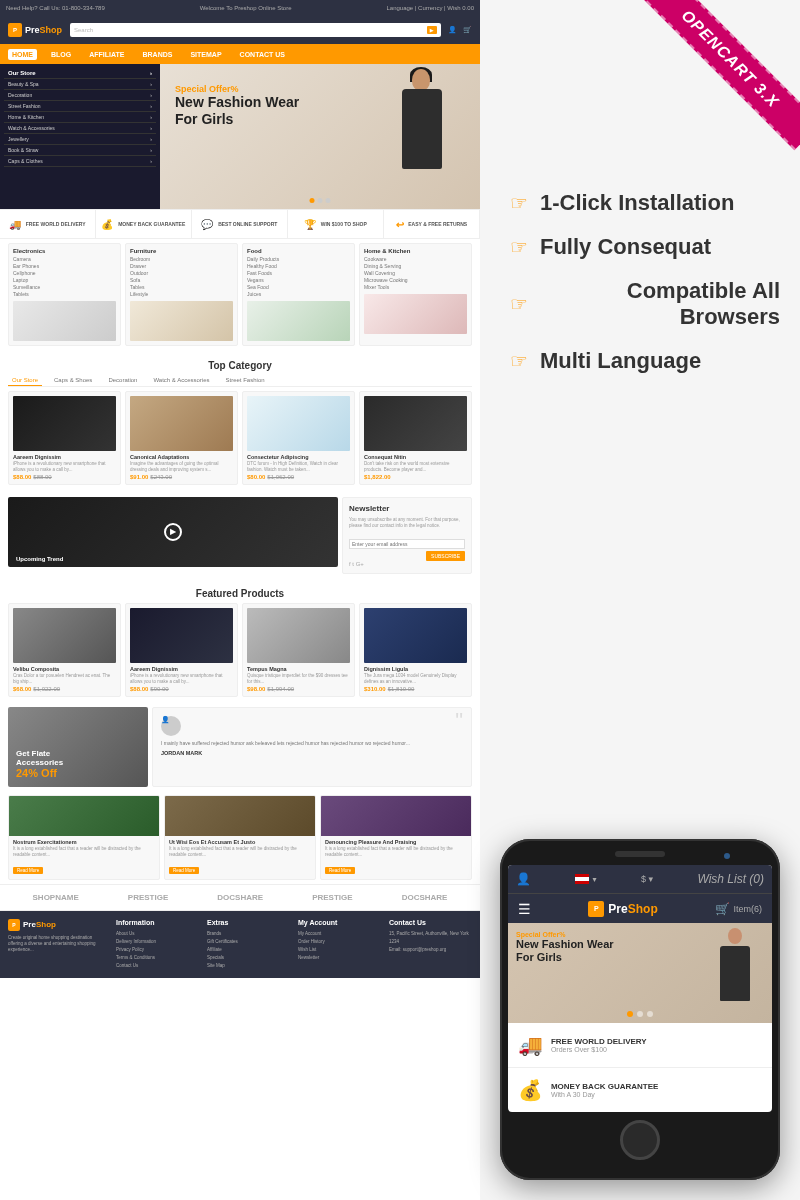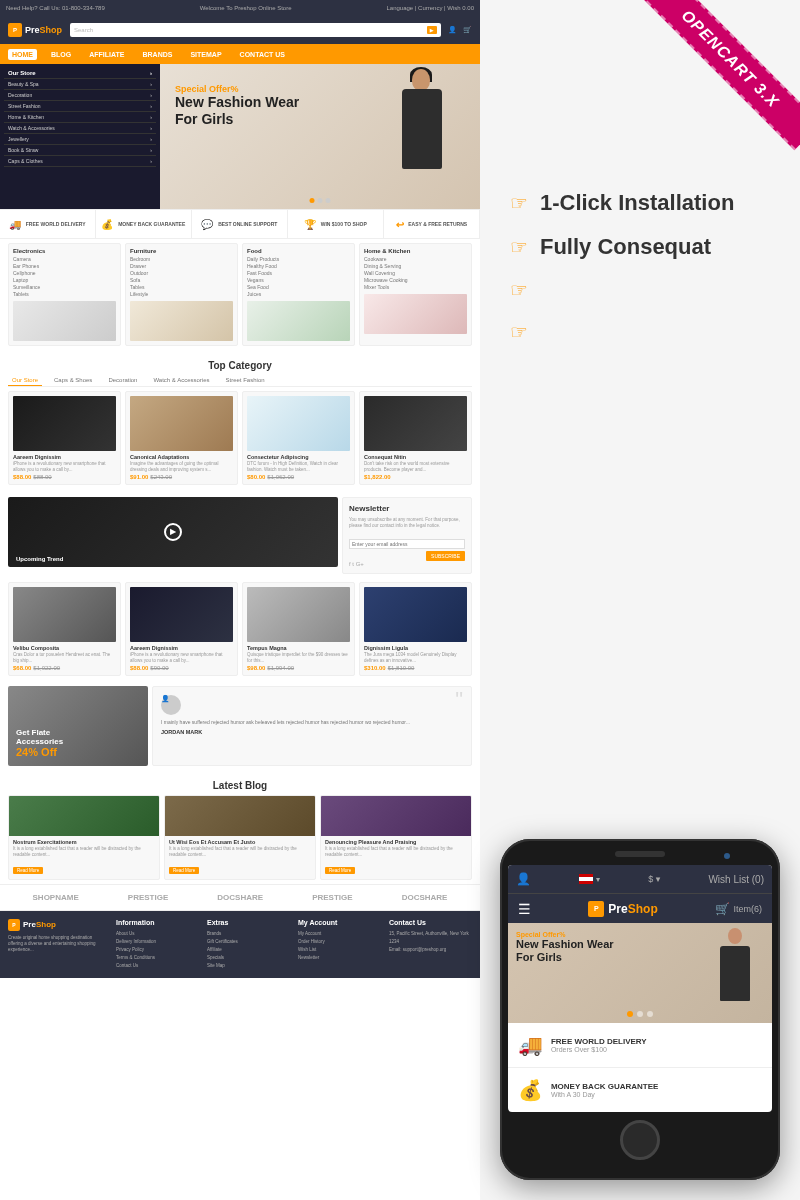--- a/index.html
+++ b/index.html
@@ -703,21 +703,22 @@
       width: 14px;
       height: 10px;
       background: linear-gradient(to bottom, #cc0000 0%, #cc0000 33%, #fff 33%, #fff 66%, #cc0000 66%);
     }
     .phone-dollar {
       color: #aaa;
       font-size: 9px;
     }
     .phone-wishlist {
       color: #aaa;
-      font-size: 10px;
+      font-size: 12px;
+      font-style: italic;
     }
 
     .phone-nav-bar {
       background: #2d3142;
       height: 30px;
       display: flex;
       align-items: center;
       justify-content: space-between;
       padding: 0 10px;
       border-top: 1px solid #444;
@@ -1077,20 +1078,21 @@
     <div class="newsletter-block">
       <div class="newsletter-title">Newsletter</div>
       <div class="newsletter-text">You may unsubscribe at any moment. For that purpose, please find our contact info in the legal notice.</div>
       <input class="newsletter-input" type="email" placeholder="Enter your email address" style="">
       <button class="newsletter-btn">SUBSCRIBE</button>
       <div style="clear:both;margin-top:4px;font-size:6px;color:#aaa;">f  t  G+</div>
     </div>
   </div>
 
   <div class="featured-section">
+    <div class="section-title">Featured Products</div>
     <div class="featured-grid">
       <div class="product-card">
         <div class="product-img camera"></div>
         <div class="product-name">Velibu Composita</div>
         <div class="product-desc">Cras Dolor a tur posuelen Hendreet ac enat. The big ship...</div>
         <div class="product-price"><span>$68.00</span><span class="old">$1,022.00</span></div>
       </div>
       <div class="product-card">
         <div class="product-img polo"></div>
         <div class="product-name">Aareem Dignissim</div>
@@ -1121,21 +1123,20 @@
       <span style="position:absolute;right:8px;top:0;font-size:22px;color:#ddd;">"</span>
       <div style="font-size:7px;color:#777;">
         <span style="display:inline-block;width:20px;height:20px;background:#ccc;border-radius:50;margin-right:4px;vertical-align:middle;border-radius:50%;">👤</span>
       </div>
       <div style="font-size:5px;color:#777;margin-top:4px;">I mainly have suffered rejected humor ask beleaved lets rejected humor has rejected humor wo rejected humor...</div>
       <div class="testimonial-author">JORDAN MARK</div>
     </div>
   </div>
 
   <div class="blog-section">
-    <div class="section-title">Latest Blog</div>
     <div class="blog-grid">
       <div class="blog-card">
         <div class="blog-img food-img"></div>
         <div class="blog-content">
           <div class="blog-title">Nostrum Exercitationem</div>
           <div class="blog-text">It is a long established fact that a reader will be distracted by the readable content...</div>
           <div class="blog-btn">Read More</div>
         </div>
       </div>
       <div class="blog-card">
@@ -1220,23 +1221,25 @@
     <div class="feature-row">
       <span class="feature-check">☞</span>
       <span class="feature-label">1-Click Installation</span>
     </div>
     <div class="feature-row">
       <span class="feature-check">☞</span>
       <span class="feature-label">Fully Consequat</span>
     </div>
     <div class="feature-row">
       <span class="feature-check">☞</span>
+      <span class="feature-label">Compatible All Browsers</span>
     </div>
     <div class="feature-row">
       <span class="feature-check">☞</span>
+      <span class="feature-label">Multi Language</span>
     </div>
   </div>
 
   <div class="phone-container">
     <div class="phone-frame">
       <div class="phone-speaker"></div>
       <div class="phone-camera"></div>
       <div class="phone-screen">
 
         <div class="phone-header-bar">

